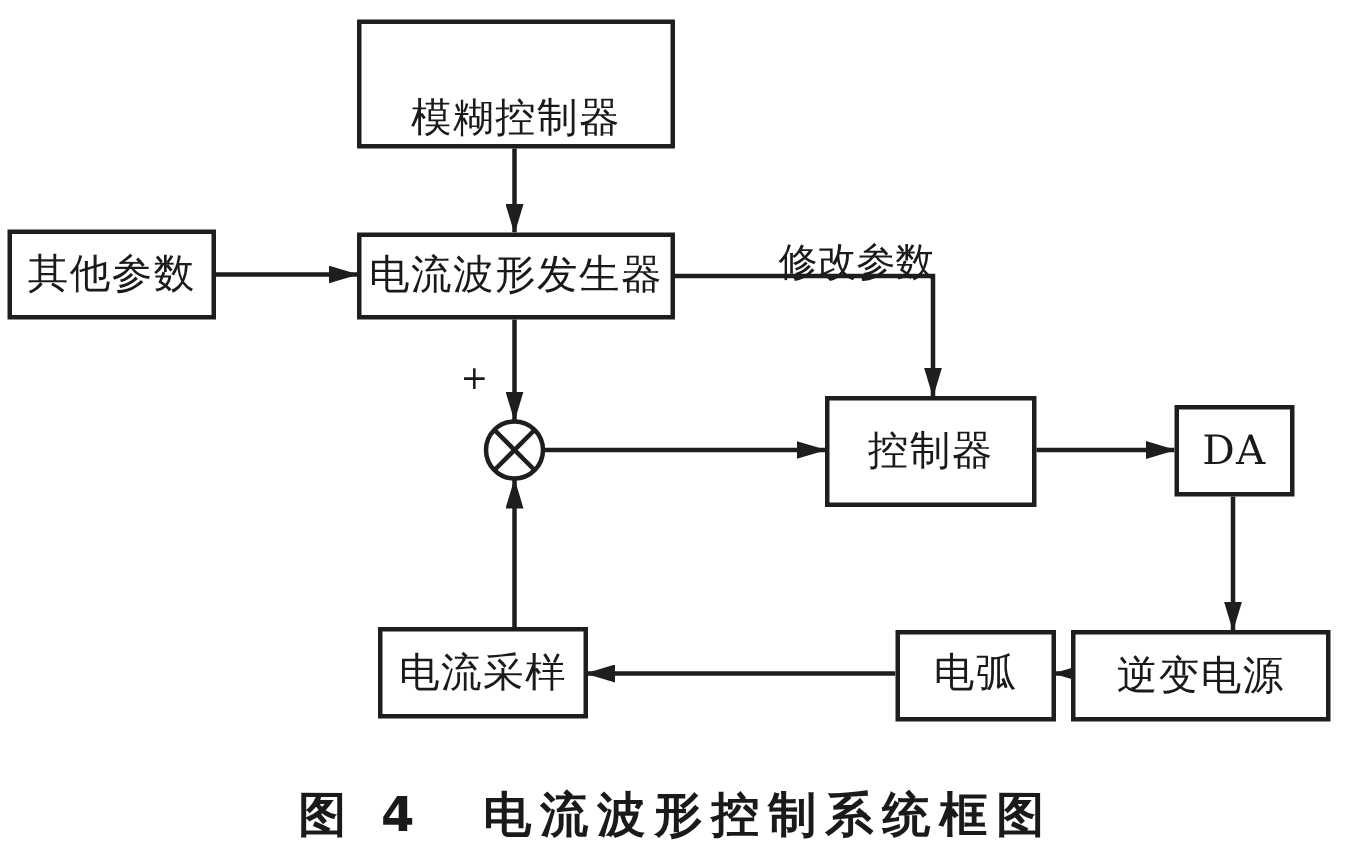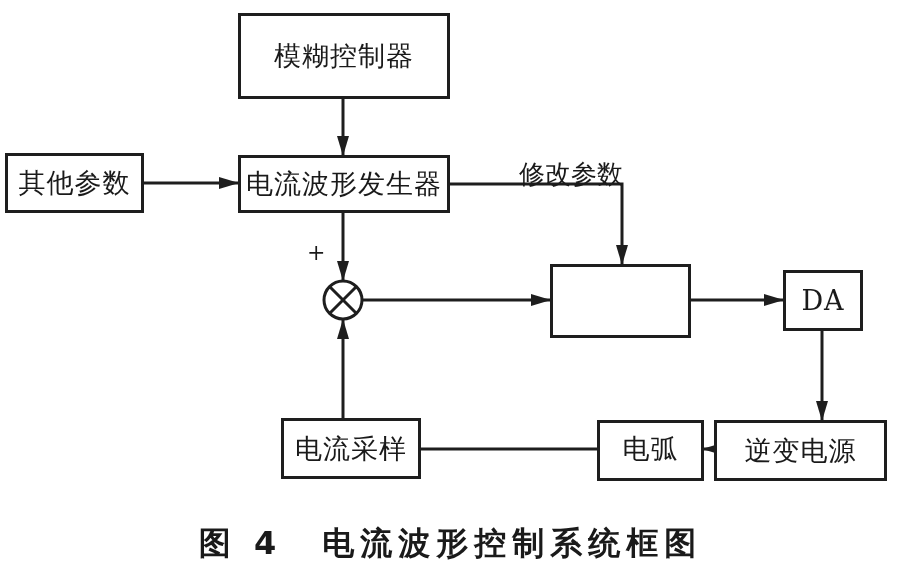--- a/index.html
+++ b/index.html
@@ -52,46 +52,47 @@
       <line x1="329.5" y1="286.5" x2="356.5" y2="313.5"></line>
       <line x1="356.5" y1="286.5" x2="329.5" y2="313.5"></line>
     </g>
   </g>
 </svg>
 
 <div class="label" style="left:307px; top:240px; font-size:22px;">+</div>
 
 <div class="label" style="left:519px; top:157px;">修改参数</div>
 
-<div class="box" style="left:238px; top:13px; width:212px; height:86px;">
+<div class="box" style="left:238px; top:13px; width:212px; height:86px;justify-content:flex-end;">
   <span>模糊控制器</span>
 </div>
 
 <div class="box" style="left:238px; top:155px; width:212px; height:58px;">
   <span>电流波形发生器</span>
 </div>
 
 <div class="box" style="left:5px; top:153px; width:139px; height:60px;">
   <span>其他参数</span>
 </div>
 
 <div class="box" style="left:550px; top:264px; width:141px; height:74px;">
+  <span>控制器</span>
 </div>
 
 <div class="box" style="left:783px; top:270px; width:80px; height:61px;">
   <span>DA</span>
 </div>
 
 <div class="box" style="left:714px; top:420px; width:173px; height:61px;text-align:right;">
   <span>逆变电源</span>
 </div>
 
 <div class="box" style="left:597px; top:420px; width:107px; height:61px;font-family:Liberation Mono, monospace;">
   <span>电弧</span>
 </div>
 
-<div class="box" style="left:252px; top:418px; width:140px; height:61px;margin-left:29px;">
+<div class="box" style="left:252px; top:418px; width:140px; height:61px;">
   <span>电流采样</span>
 </div>
 
 <div class="caption">
   <span class="num">图 4</span><span>电流波形控制系统框图</span>
 </div>
 
 </body></html>

